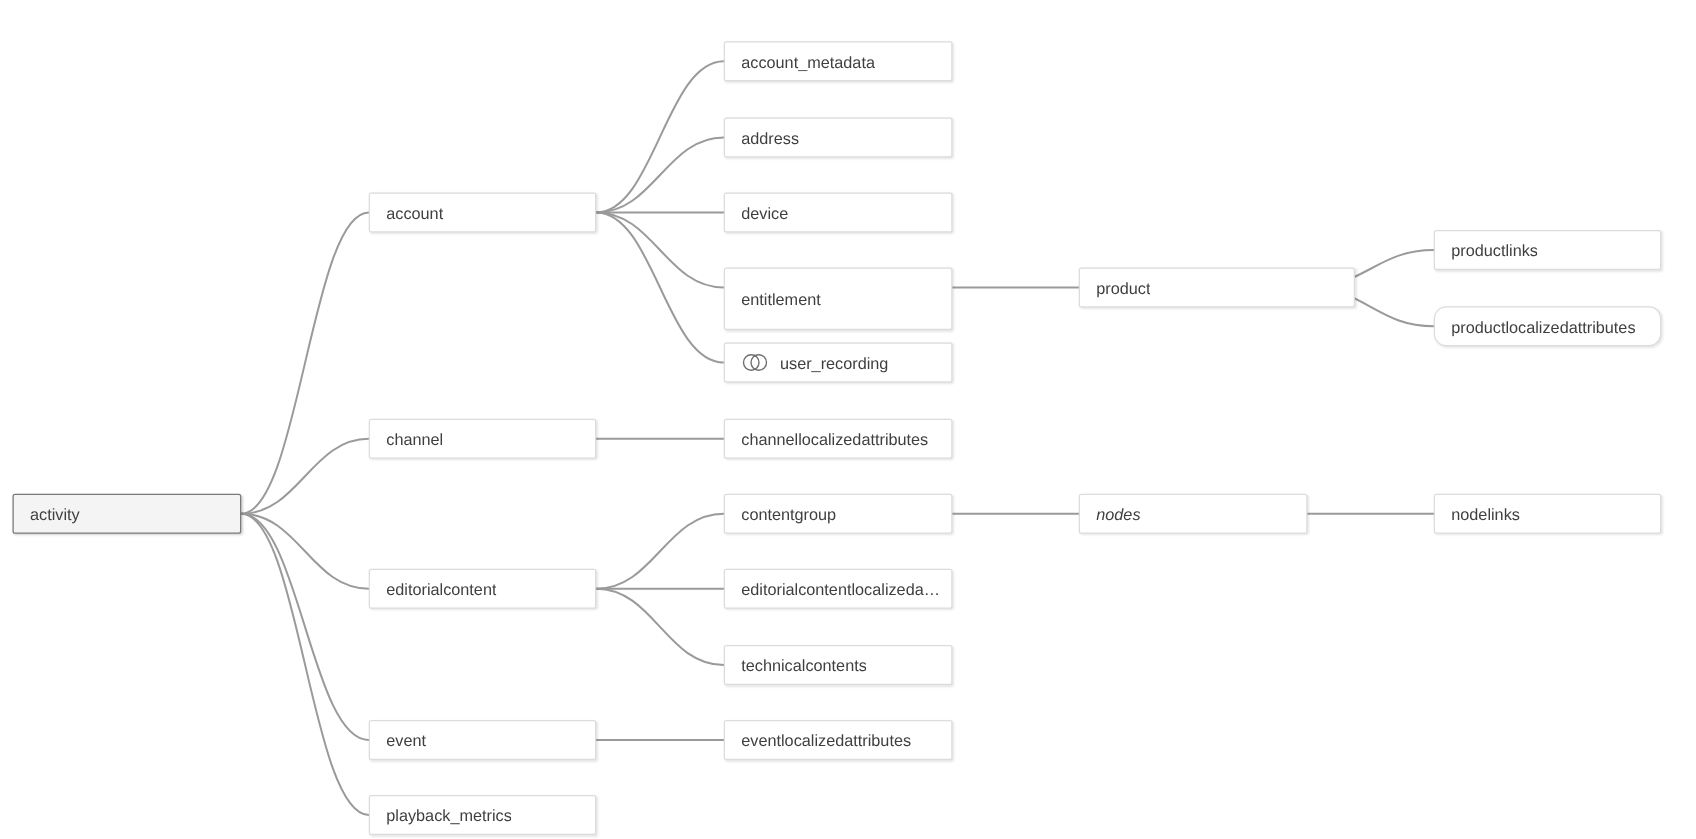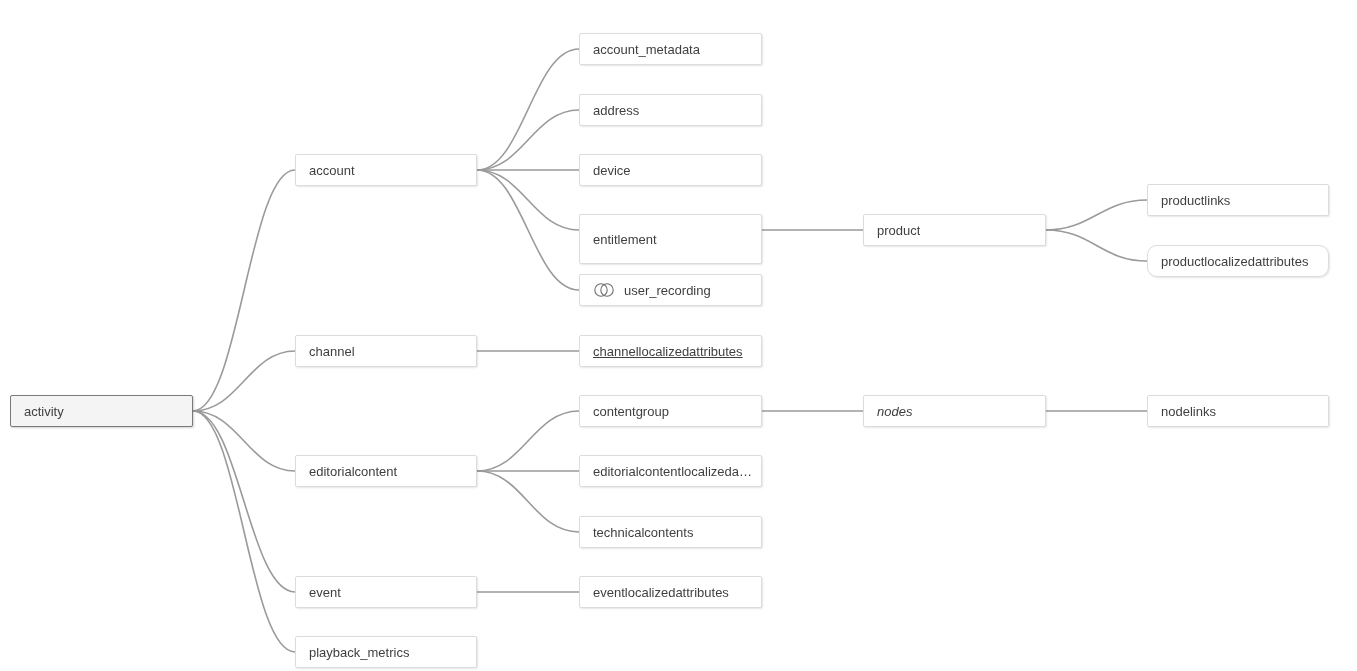--- a/index.html
+++ b/index.html
@@ -119,36 +119,36 @@
       </div>
       <div class="node" style="left: 579px; top: 274px; width: 183px; height: 32px;">
         <span class="node-icon">
           <svg width="22" height="16" viewBox="0 0 22 16">
             <circle cx="8" cy="8" r="6.2" fill="none" stroke="#6f6f6f" stroke-width="1.1"></circle>
             <circle cx="14" cy="8" r="6.2" fill="none" stroke="#6f6f6f" stroke-width="1.1"></circle>
           </svg>
         </span>
         <span class="node-label">user_recording</span>
       </div>
-      <div class="node" style="left: 579px; top: 335px; width: 183px; height: 32px; text-decoration: underline;">
+      <div class="node" style="left: 579px; top: 335px; width: 183px; height: 32px;">
         <span class="node-label">channellocalizedattributes</span>
       </div>
       <div class="node" style="left: 579px; top: 395px; width: 183px; height: 32px;">
         <span class="node-label">contentgroup</span>
       </div>
       <div class="node" style="left: 579px; top: 455px; width: 183px; height: 32px;">
         <span class="node-label">editorialcontentlocalizeda…</span>
       </div>
       <div class="node" style="left: 579px; top: 516px; width: 183px; height: 32px;">
         <span class="node-label">technicalcontents</span>
       </div>
       <div class="node" style="left: 579px; top: 576px; width: 183px; height: 32px;">
         <span class="node-label">eventlocalizedattributes</span>
       </div>
-      <div class="node" style="left: 863px; top: 214px; width: 183px; height: 32px;">
+      <div class="node" style="left: 863px; top: 214px; width: 221px; height: 32px;">
         <span class="node-label">product</span>
       </div>
       <div class="node" style="left: 863px; top: 395px; width: 183px; height: 32px; font-style: italic;">
         <span class="node-label">nodes</span>
       </div>
       <div class="node" style="left: 1147px; top: 184px; width: 182px; height: 32px;">
         <span class="node-label">productlinks</span>
       </div>
       <div class="node" style="left: 1147px; top: 245px; width: 182px; height: 32px; border-radius: 10px;">
         <span class="node-label">productlocalizedattributes</span>

